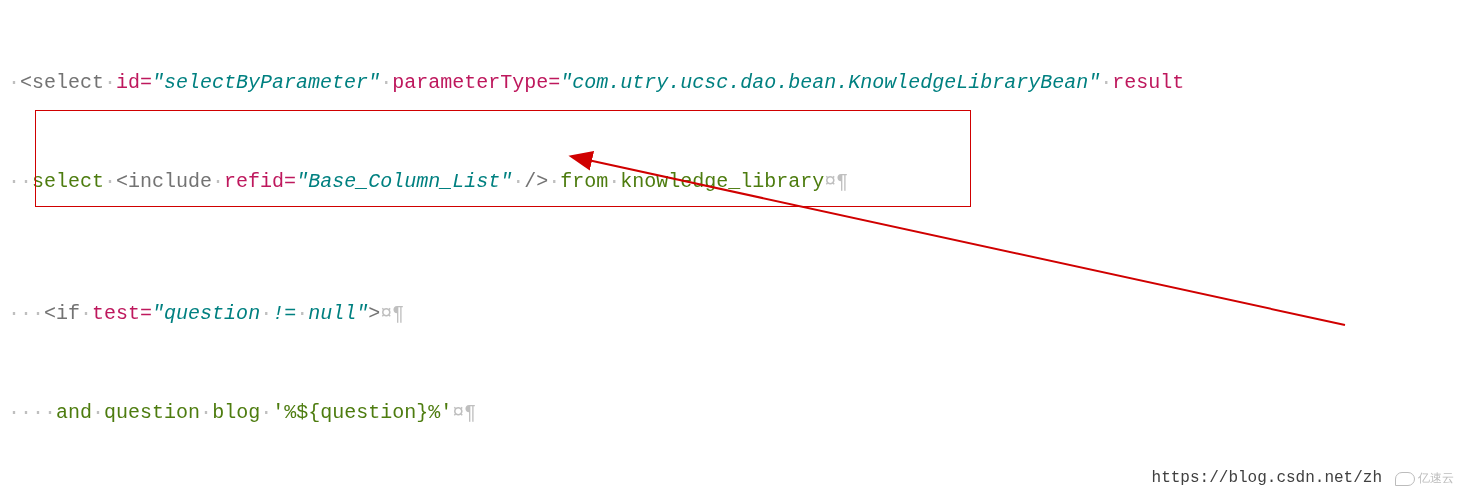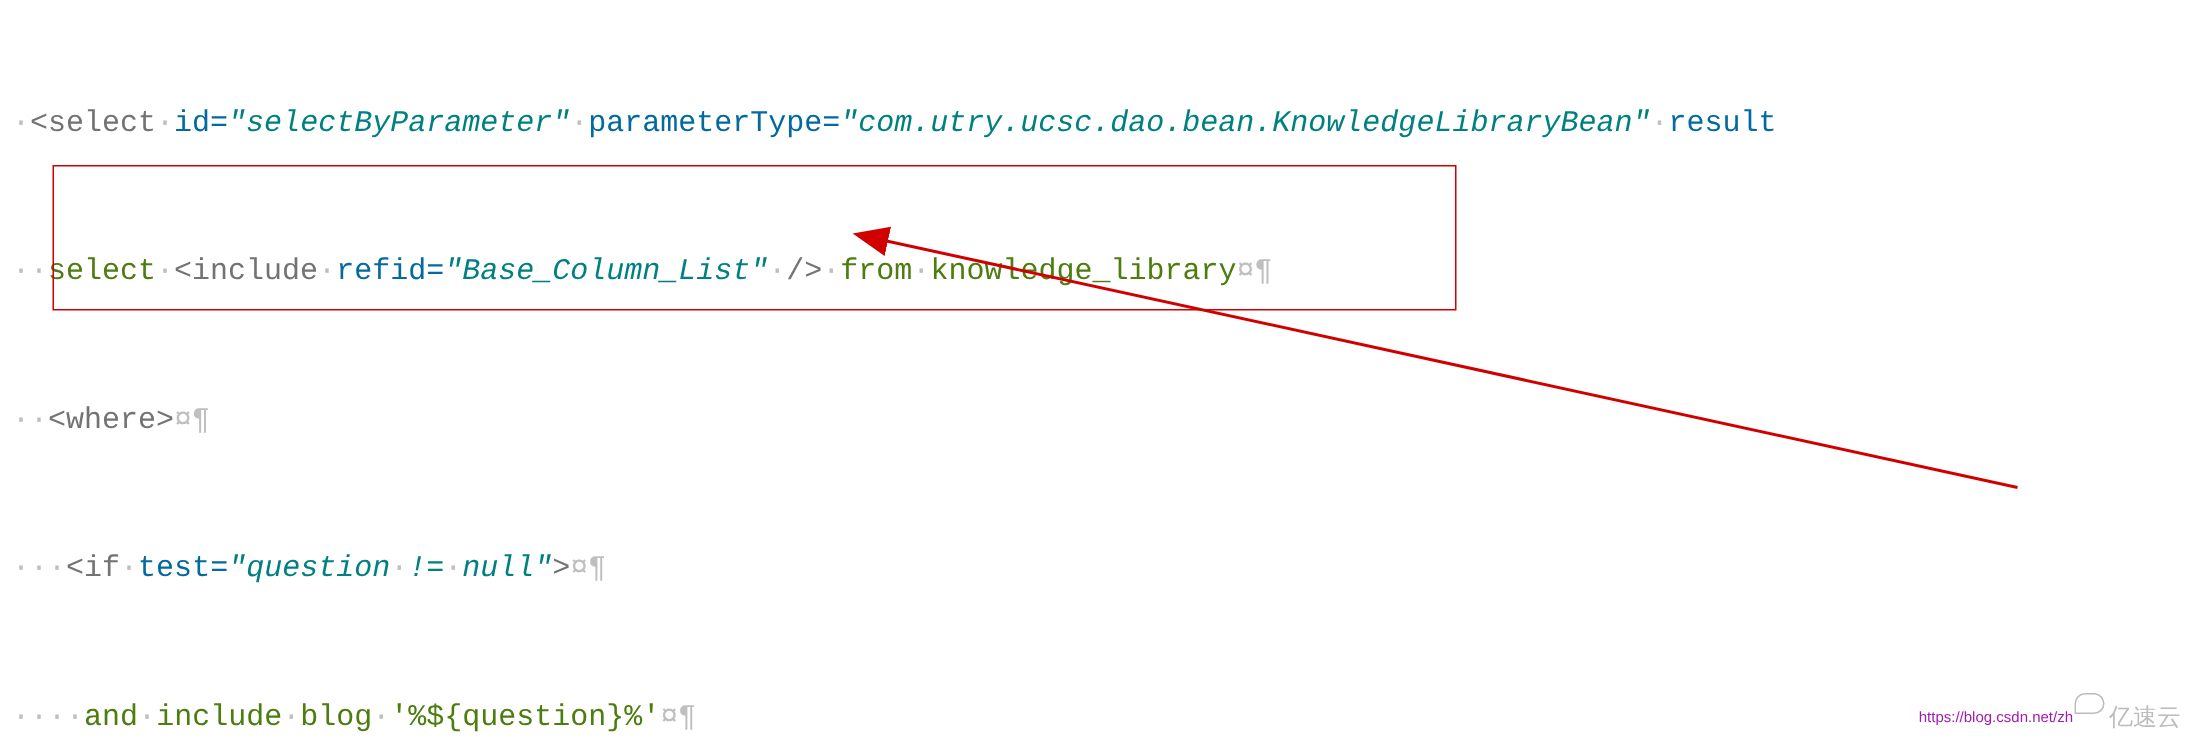--- a/index.html
+++ b/index.html
@@ -1,43 +1,42 @@
 <!DOCTYPE html>
 <html><head>
 <meta charset="utf-8">
 <style>
   html,body{margin:0;padding:0;background:#ffffff;font-family:Consolas,"Courier New",monospace;font-size:20px;line-height:33px;overflow:hidden}
   .editor{position:relative;width:1462px;height:501px;white-space:pre;color:#000}
   .line{position:relative;padding-left:8px}
   .tag{color:#737373}
-  .attr{color:#0369a1}
+  .attr{color:#be185d}
   .attr-val{color:#008080;font-style:italic}
   .txt{color:#4d7c0f}
   .dot{color:#bfbfbf}
   .ws-mark{color:#bfbfbf}
   .box{position:absolute;left:35px;top:110px;width:934px;height:95px;border:1px solid #d00000;pointer-events:none}
   .arrow{position:absolute;pointer-events:none}
-  .wm1{position:absolute;right:80px;bottom:6px;color:#a21caf;font-family:Liberation Sans, sans-serif;font-size:10px}
-  .wm2{position:absolute;right:8px;bottom:6px;color:#bcbcbc;font-family:Arial,sans-serif;font-size:16px;display:flex;gap:3px}
+  .wm1{position:absolute;right:80px;bottom:6px;color:#404040;font-family:Liberation Mono, monospace;font-size:16px}
+  .wm2{position:absolute;right:8px;bottom:6px;color:#bcbcbc;font-family:Arial,sans-serif;font-size:12px;display:flex;align-items:center;gap:3px}
   .wm2 .logo{width:18px;height:12px;border:1px solid #bcbcbc;border-radius:7px 7px 7px 0;display:inline-block}
 </style>
 </head>
 <body>
 
 <div class="editor">
 
 <div class="line"><span class="dot">·</span><span class="tag">&lt;select</span><span class="dot">·</span><span class="attr">id</span><span class="attr">=</span><span class="attr-val">"selectByParameter"</span><span class="dot">·</span><span class="attr">parameterType</span><span class="attr">=</span><span class="attr-val">"com.utry.ucsc.dao.bean.KnowledgeLibraryBean"</span><span class="dot">·</span><span class="attr">result</span></div>
 
 <div class="line"><span class="dot">·</span><span class="dot">·</span><span class="txt">select</span><span class="dot">·</span><span class="tag">&lt;include</span><span class="dot">·</span><span class="attr">refid</span><span class="attr">=</span><span class="attr-val">"Base_Column_List"</span><span class="dot">·</span><span class="tag">/&gt;</span><span class="dot">·</span><span class="txt">from</span><span class="dot">·</span><span class="txt">knowledge_library</span><span class="ws-mark">¤¶</span></div>
 
-<div class="line"><span class="dot">·</span><span class="dot">·</span><span class="tag">&lt;where&gt;</span><span class="ws-mark">¤¶</span></div>
 
 <div class="line"><span class="dot">·</span><span class="dot">·</span><span class="dot">·</span><span class="tag">&lt;if</span><span class="dot">·</span><span class="attr">test</span><span class="attr">=</span><span class="attr-val"><span>"question</span><span class="dot" style="font-style:normal">·</span><span>!=</span><span class="dot" style="font-style:normal">·</span><span>null"</span></span><span class="tag">&gt;</span><span class="ws-mark">¤¶</span></div>
 
-<div class="line"><span class="dot">·</span><span class="dot">·</span><span class="dot">·</span><span class="dot">·</span><span class="txt">and</span><span class="dot">·</span><span class="txt">include</span><span class="dot">·</span><span class="txt">blog</span><span class="dot">·</span><span class="txt">'%${question}%'</span><span class="ws-mark">¤¶</span></div>
+<div class="line"><span class="dot">·</span><span class="dot">·</span><span class="dot">·</span><span class="dot">·</span><span class="txt">and</span><span class="dot">·</span><span class="txt">question</span><span class="dot">·</span><span class="txt">blog</span><span class="dot">·</span><span class="txt">'%${question}%'</span><span class="ws-mark">¤¶</span></div>
 
 
 
 
 
 
 
 
 
 

